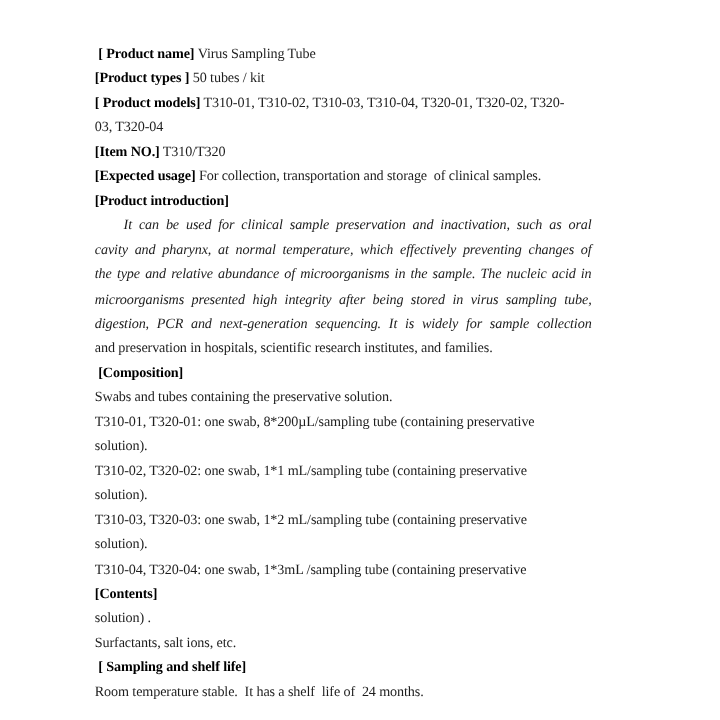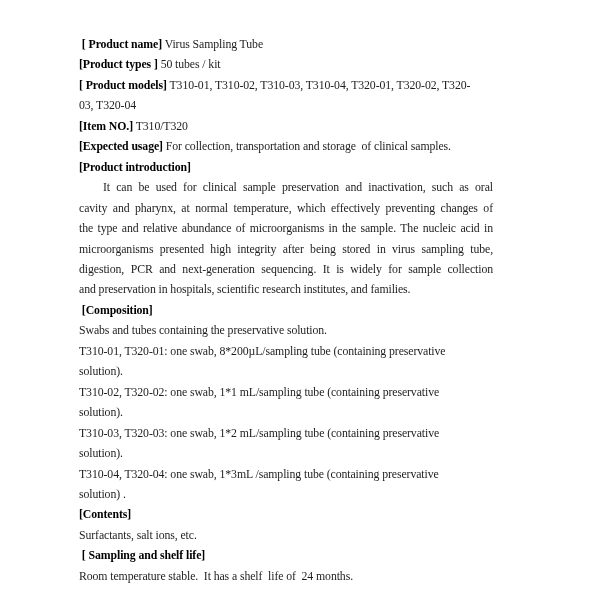--- a/index.html
+++ b/index.html
@@ -9,21 +9,21 @@
     font-family: "Liberation Serif", "DejaVu Serif", serif;
   }
   .page {
     position: absolute; left: 79px; top: 10px; width: 414px;
     font-size: 11.8px; line-height: 20.45px; letter-spacing: -0.1px;
     color: #1d1d1d;
     margin-top: 24px;
   }
   .line { white-space: pre-wrap; min-height: 20.45px; }
   .b { font-weight: bold; color: #000000; }
-  .j { text-align: justify; text-align-last: justify; white-space: normal; }
+  .j { text-align: justify; text-align-last: justify; white-space: normal; font-style: italic; }
   .ind { text-indent: 24px; }
 </style>
 </head>
 <body>
 
 <div class="page">
 
   <div class="line"><span class="b"> [ Product name]</span><span> Virus Sampling Tube</span></div>
 
   <div class="line"><span class="b">[Product types ]</span><span> 50 tubes / kit</span></div>
@@ -48,23 +48,23 @@
   <div class="line"><span class="b"> [Composition]</span></div>
 
   <div class="line"><span>Swabs and tubes containing the preservative solution.</span></div>
   <div class="line"><span>T310-01, T320-01: one swab, 8*200µL/sampling tube (containing preservative</span></div>
   <div class="line"><span>solution).</span></div>
   <div class="line"><span>T310-02, T320-02: one swab, 1*1 mL/sampling tube (containing preservative</span></div>
   <div class="line"><span>solution).</span></div>
   <div class="line"><span>T310-03, T320-03: one swab, 1*2 mL/sampling tube (containing preservative</span></div>
   <div class="line"><span>solution).</span></div>
   <div class="line"><span>T310-04, T320-04: one swab, 1*3mL /sampling tube (containing preservative</span></div>
+  <div class="line"><span class="b">[Contents]</span></div>
+
   <div class="line"><span>solution) .</span></div>
-
-  <div class="line"><span class="b">[Contents]</span></div>
 
   <div class="line"><span>Surfactants, salt ions, etc.</span></div>
 
   <div class="line"><span class="b"> [ Sampling and shelf life]</span></div>
 
   <div class="line"><span>Room temperature stable.  It has a shelf  life of  24 months.</span></div>
 
 </div>
 
 </body></html>

